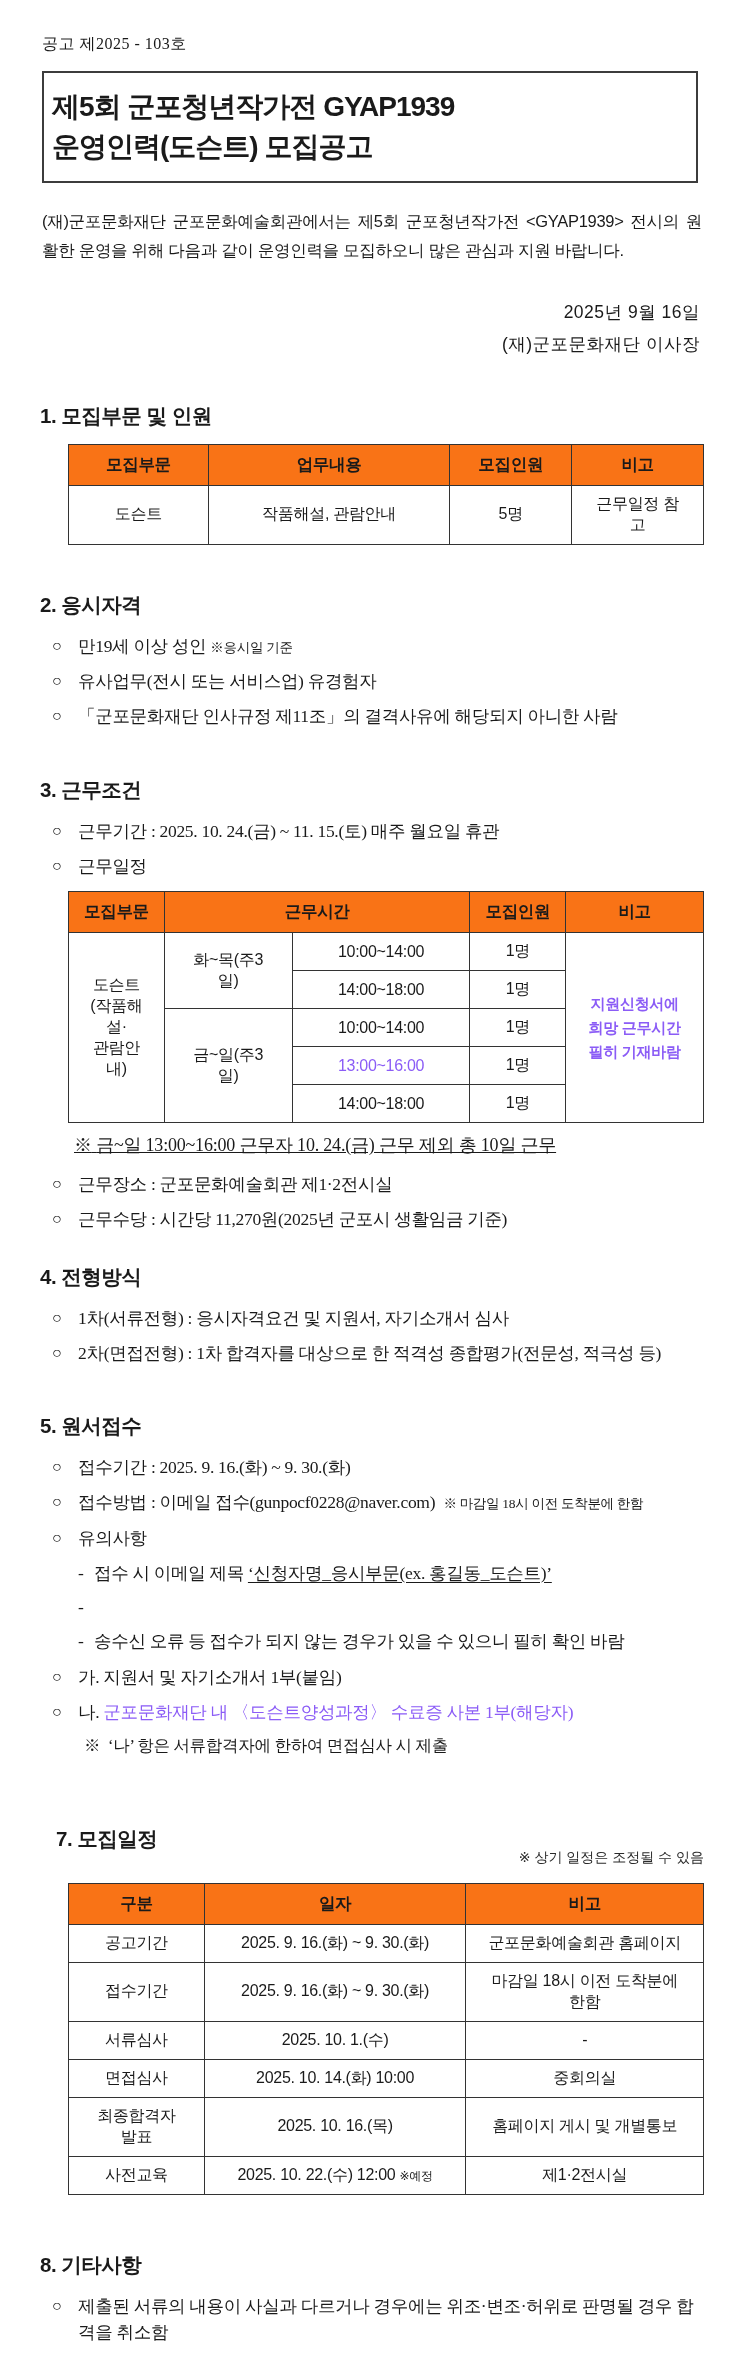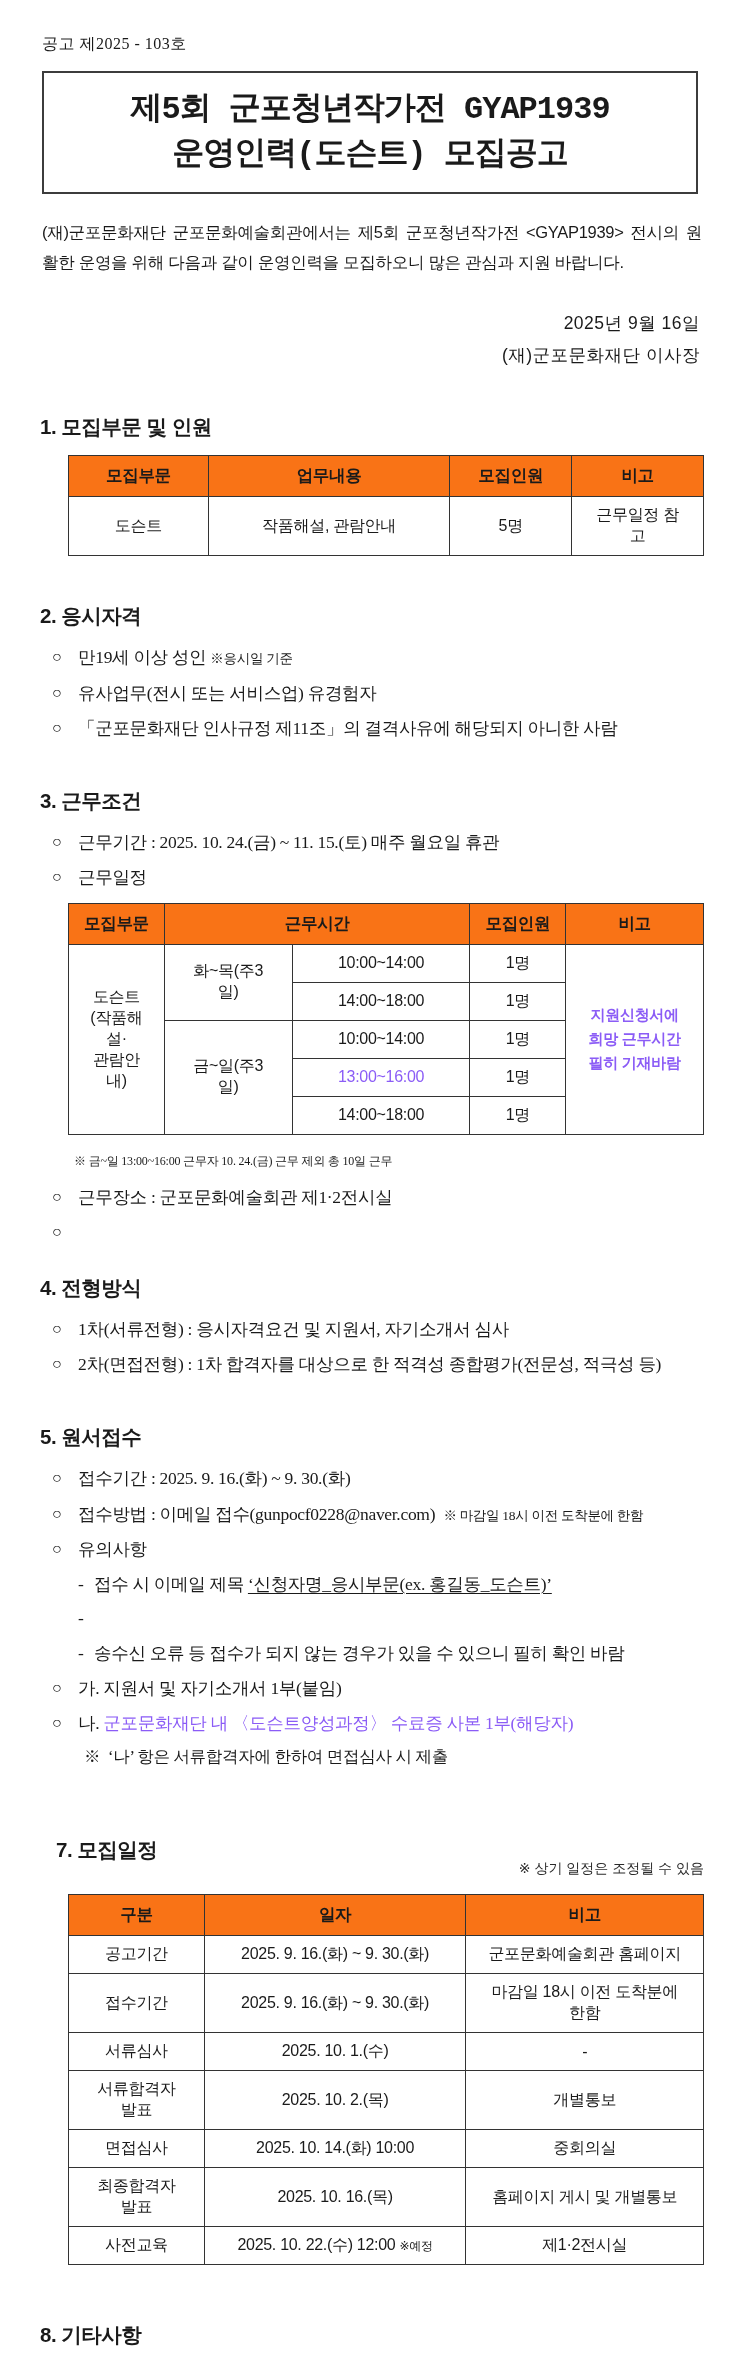--- a/index.html
+++ b/index.html
@@ -6,22 +6,22 @@
   .page{
     width:744px;min-height:2362px;box-sizing:border-box;
     padding:30px 40px 40px 40px;background:#ffffff;color:#1a1a1a;
     font-family:"Liberation Serif","DejaVu Serif",serif;
   }
   .notice-no{font-size:16px;letter-spacing:0.5px;margin:4px 0 16px 2px;}
   .title-box{
     border:2px solid #3c3c3c;margin:0 6px 0 2px;padding:14px 8px;
   }
   .title{
-    margin:0;text-align:center;font-family:Liberation Mono, monospace;
-    font-weight:bold;font-size:32px;line-height:1.42;white-space:pre-line;letter-spacing:-1px;
+    margin:0;font-family:Liberation Sans, sans-serif;
+    font-weight:bold;font-size:28px;line-height:1.42;white-space:pre-line;letter-spacing:-1px;
   }
   .intro{
     font-family:"Liberation Sans","DejaVu Sans",sans-serif;
     font-size:16.5px;line-height:1.8;margin:24px 2px 0 2px;text-align:justify;letter-spacing:-0.3px;
   }
   .date-line,.issuer-line{
     font-family:"Liberation Sans","DejaVu Sans",sans-serif;
     text-align:right;font-size:17.5px;margin-right:4px;letter-spacing:0.5px;
   }
   .date-line{margin-top:34px;}
@@ -49,21 +49,21 @@
     font-family:"Liberation Sans","DejaVu Sans",sans-serif;font-size:16px;
     border:1.5px solid #333;
   }
   table.tbl th,table.tbl td{
     border:1px solid #333;text-align:center;vertical-align:middle;
     padding:8px 20px;letter-spacing:-0.3px;
   }
   table.tbl th{background:#f97316;font-weight:bold;font-size:16.5px;padding:9px 4px;}
   .pre{white-space:pre-line;}
   table.tbl .remark-cell{font-weight:bold;font-size:15px;line-height:1.6;}
-  .tbl-note{margin:18px 0 14px 34px;font-size:12px;letter-spacing:-0.2px;}
+  .tbl-note{margin:10px 0 14px 34px;font-size:18px;letter-spacing:-0.2px;text-decoration:underline;}
 </style>
 </head>
 <body>
 
 <div class="page">
 
   <div class="notice-no">공고 제2025 - 103호</div>
 
   <div class="title-box">
     <h1 class="title">제5회 군포청년작가전 GYAP1939
@@ -171,20 +171,21 @@
   <div class="tbl-note">
     <span>※</span>&nbsp;<span>금~일 13:00~16:00 근무자 10. 24.(금) 근무 제외 총 10일 근무</span>
   </div>
 
   <div class="bullet">
     <span class="mk">○</span>
     <span>근무장소 : 군포문화예술회관 제1·2전시실</span>
   </div>
   <div class="bullet">
     <span class="mk">○</span>
+    <span>근무수당 : 시간당 11,270원(2025년 군포시 생활임금 기준)</span>
   </div>
 
   <h2 class="sec" style="margin-top:30px">4. 전형방식</h2>
   <div class="bullet">
     <span class="mk">○</span>
     <span>1차(서류전형) : 응시자격요건 및 지원서, 자기소개서 심사</span>
   </div>
   <div class="bullet">
     <span class="mk">○</span>
     <span>2차(면접전형) : 1차 합격자를 대상으로 한 적격성 종합평가(전문성, 적극성 등)</span>
@@ -253,25 +254,20 @@
       <td>접수기간</td>
       <td>2025. 9. 16.(화) ~ 9. 30.(화)</td>
       <td>마감일 18시 이전 도착분에 한함</td>
     </tr>
     <tr>
       <td>서류심사</td>
       <td>2025. 10. 1.(수)</td>
       <td>-</td>
     </tr>
     <tr>
-      <td>서류합격자 발표</td>
-      <td>2025. 10. 2.(목)</td>
-      <td>개별통보</td>
-    </tr>
-    <tr>
       <td>면접심사</td>
       <td>2025. 10. 14.(화) 10:00</td>
       <td>중회의실</td>
     </tr>
     <tr>
       <td>최종합격자 발표</td>
       <td>2025. 10. 16.(목)</td>
       <td>홈페이지 게시 및 개별통보</td>
     </tr>
     <tr>

